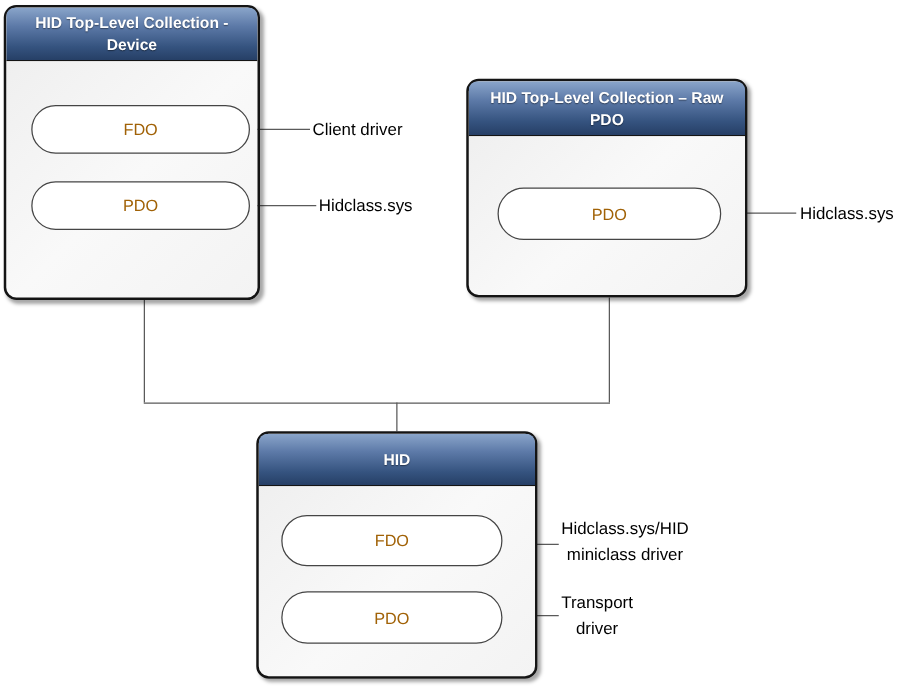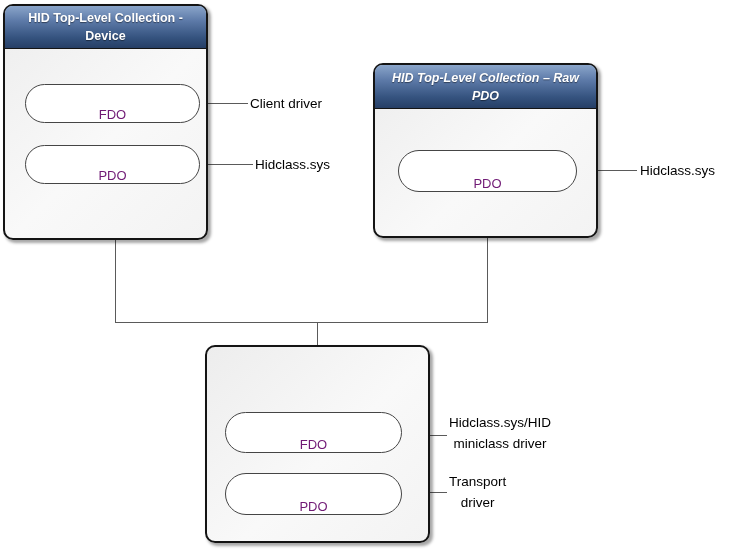--- a/index.html
+++ b/index.html
@@ -41,24 +41,24 @@
     text-shadow: 0 1px 1px rgba(0,0,0,0.45);
   }
   
   .pill {
     position: absolute;
     box-sizing: border-box;
     border: 1.3px solid #454545;
     border-radius: 9999px;
     background: #ffffff;
     display: flex;
-    align-items: flex-end;
+    align-items: center;
     justify-content: center;
     font-size: 13px;
-    color: #701a75;
+    color: #a16207;
   }
   
   .line {
     position: absolute;
     background: #5a5a5a;
   }
   .line.h { height: 1px; }
   .line.v { width: 1px; }
   
   .annotation {
@@ -93,30 +93,33 @@
     </div>
     <div class="pill" style="left:20px; top:78px; width:175px; height:39px;">
       <span>FDO</span>
     </div>
     <div class="pill" style="left:20px; top:139px; width:175px; height:39px;">
       <span>PDO</span>
     </div>
   </div>
 
   <div class="box" style="left:373px; top:63px; width:225px; height:175px;">
-    <div class="box-header" style="height:44px;font-style:italic;">
+    <div class="box-header" style="height:44px;">
       <span>HID Top-Level Collection – Raw
 PDO</span>
     </div>
     <div class="pill" style="left:23px; top:85px; width:179px; height:42px;">
       <span>PDO</span>
     </div>
   </div>
 
   <div class="box" style="left:205px; top:345px; width:225px; height:198px;">
+    <div class="box-header" style="height:42px;">
+      <span>HID</span>
+    </div>
     <div class="pill" style="left:18px; top:65px; width:177px; height:41px;">
       <span>FDO</span>
     </div>
     <div class="pill" style="left:18px; top:126px; width:177px; height:42px;">
       <span>PDO</span>
     </div>
   </div>
 
   <div class="annotation" style="left:250px; top:93px;">Client driver</div>
   <div class="annotation" style="left:255px; top:154px;">Hidclass.sys</div>

